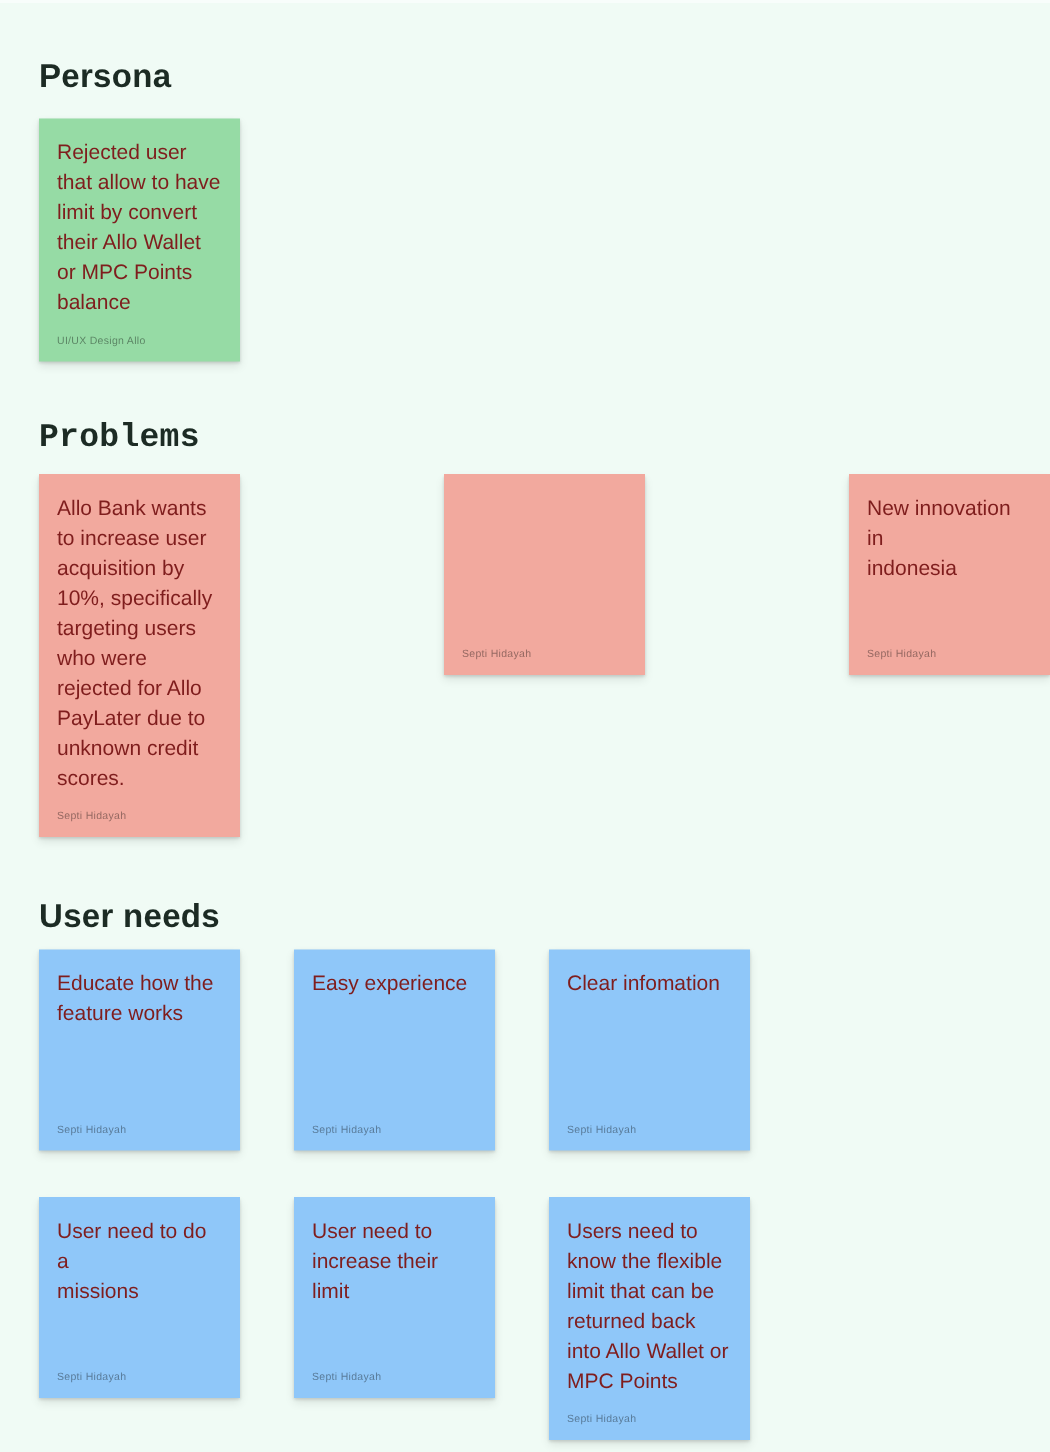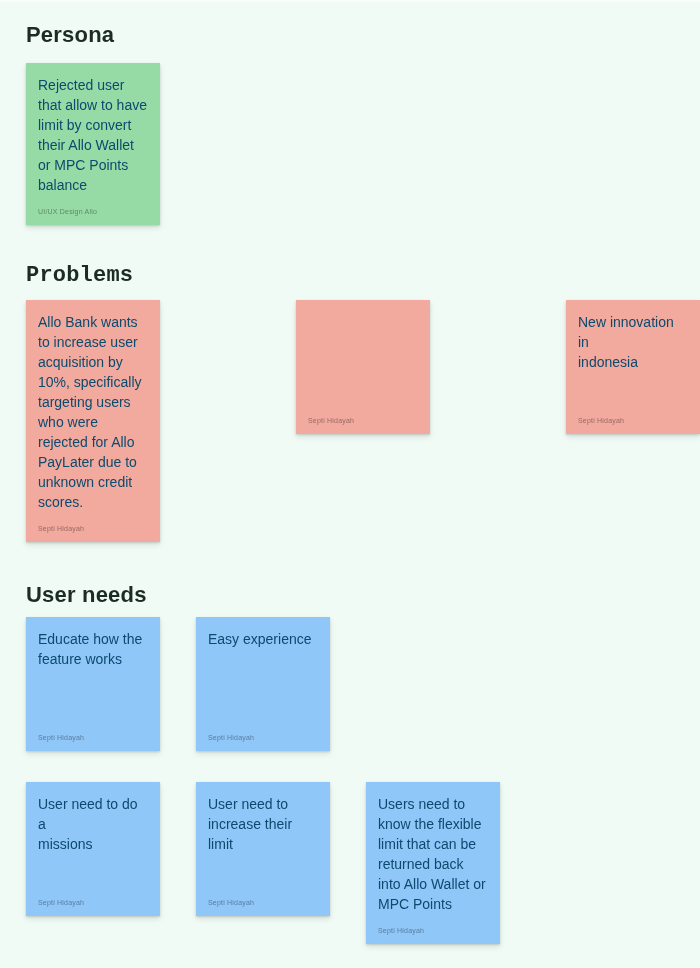--- a/index.html
+++ b/index.html
@@ -41,35 +41,35 @@
     padding: 12px 12px 30px 12px;
     position: relative;
     box-shadow: 0 1px 2px rgba(0,0,0,0.14), 0 3px 6px rgba(0,0,0,0.10);
   }
   .note-green { background: #96dba5; }
   .note-red   { background: #f2a99e; }
   .note-blue  { background: #8fc7f9; }
   .note-text {
     font-size: 14px;
     line-height: 20px;
-    color: #0c4a6e;
+    color: #7f1d1d;
     white-space: pre-line;
     word-wrap: break-word;
   }
   .note-author {
     position: absolute;
     left: 12px;
     bottom: 10px;
     font-size: 7px;
     letter-spacing: 0.2px;
     color: rgba(0,0,0,0.40);
     white-space: nowrap;
   }
   
-  #sec-persona .section-title   { margin-top: 20px; }
+  #sec-persona .section-title   { margin-top: 36px; }
   #sec-persona .row             { margin-top: 15px; }
   #sec-problems .section-title  { margin-top: 38px; font-family: Liberation Mono, monospace; }
   #sec-problems .row            { margin-top: 11px; justify-content: space-between; }
   #sec-userneeds .section-title { margin-top: 40px; }
   #sec-userneeds .row-1         { margin-top: 9px; }
   #sec-userneeds .row-2         { margin-top: 31px; }
 </style>
 </head>
 <body>
 
@@ -122,20 +122,24 @@
     <div class="row row-1">
       <div class="note note-blue">
         <div class="note-text">Educate how the
 feature works</div>
         <div class="note-author">Septi Hidayah</div>
       </div>
       <div class="note note-blue">
         <div class="note-text">Easy experience</div>
         <div class="note-author">Septi Hidayah</div>
       </div>
+      <div class="note note-blue">
+        <div class="note-text">Clear infomation</div>
+        <div class="note-author">Septi Hidayah</div>
+      </div>
     </div>
     <div class="row row-2">
       <div class="note note-blue">
         <div class="note-text">User need to do a
 missions</div>
         <div class="note-author">Septi Hidayah</div>
       </div>
       <div class="note note-blue">
         <div class="note-text">User need to
 increase their

